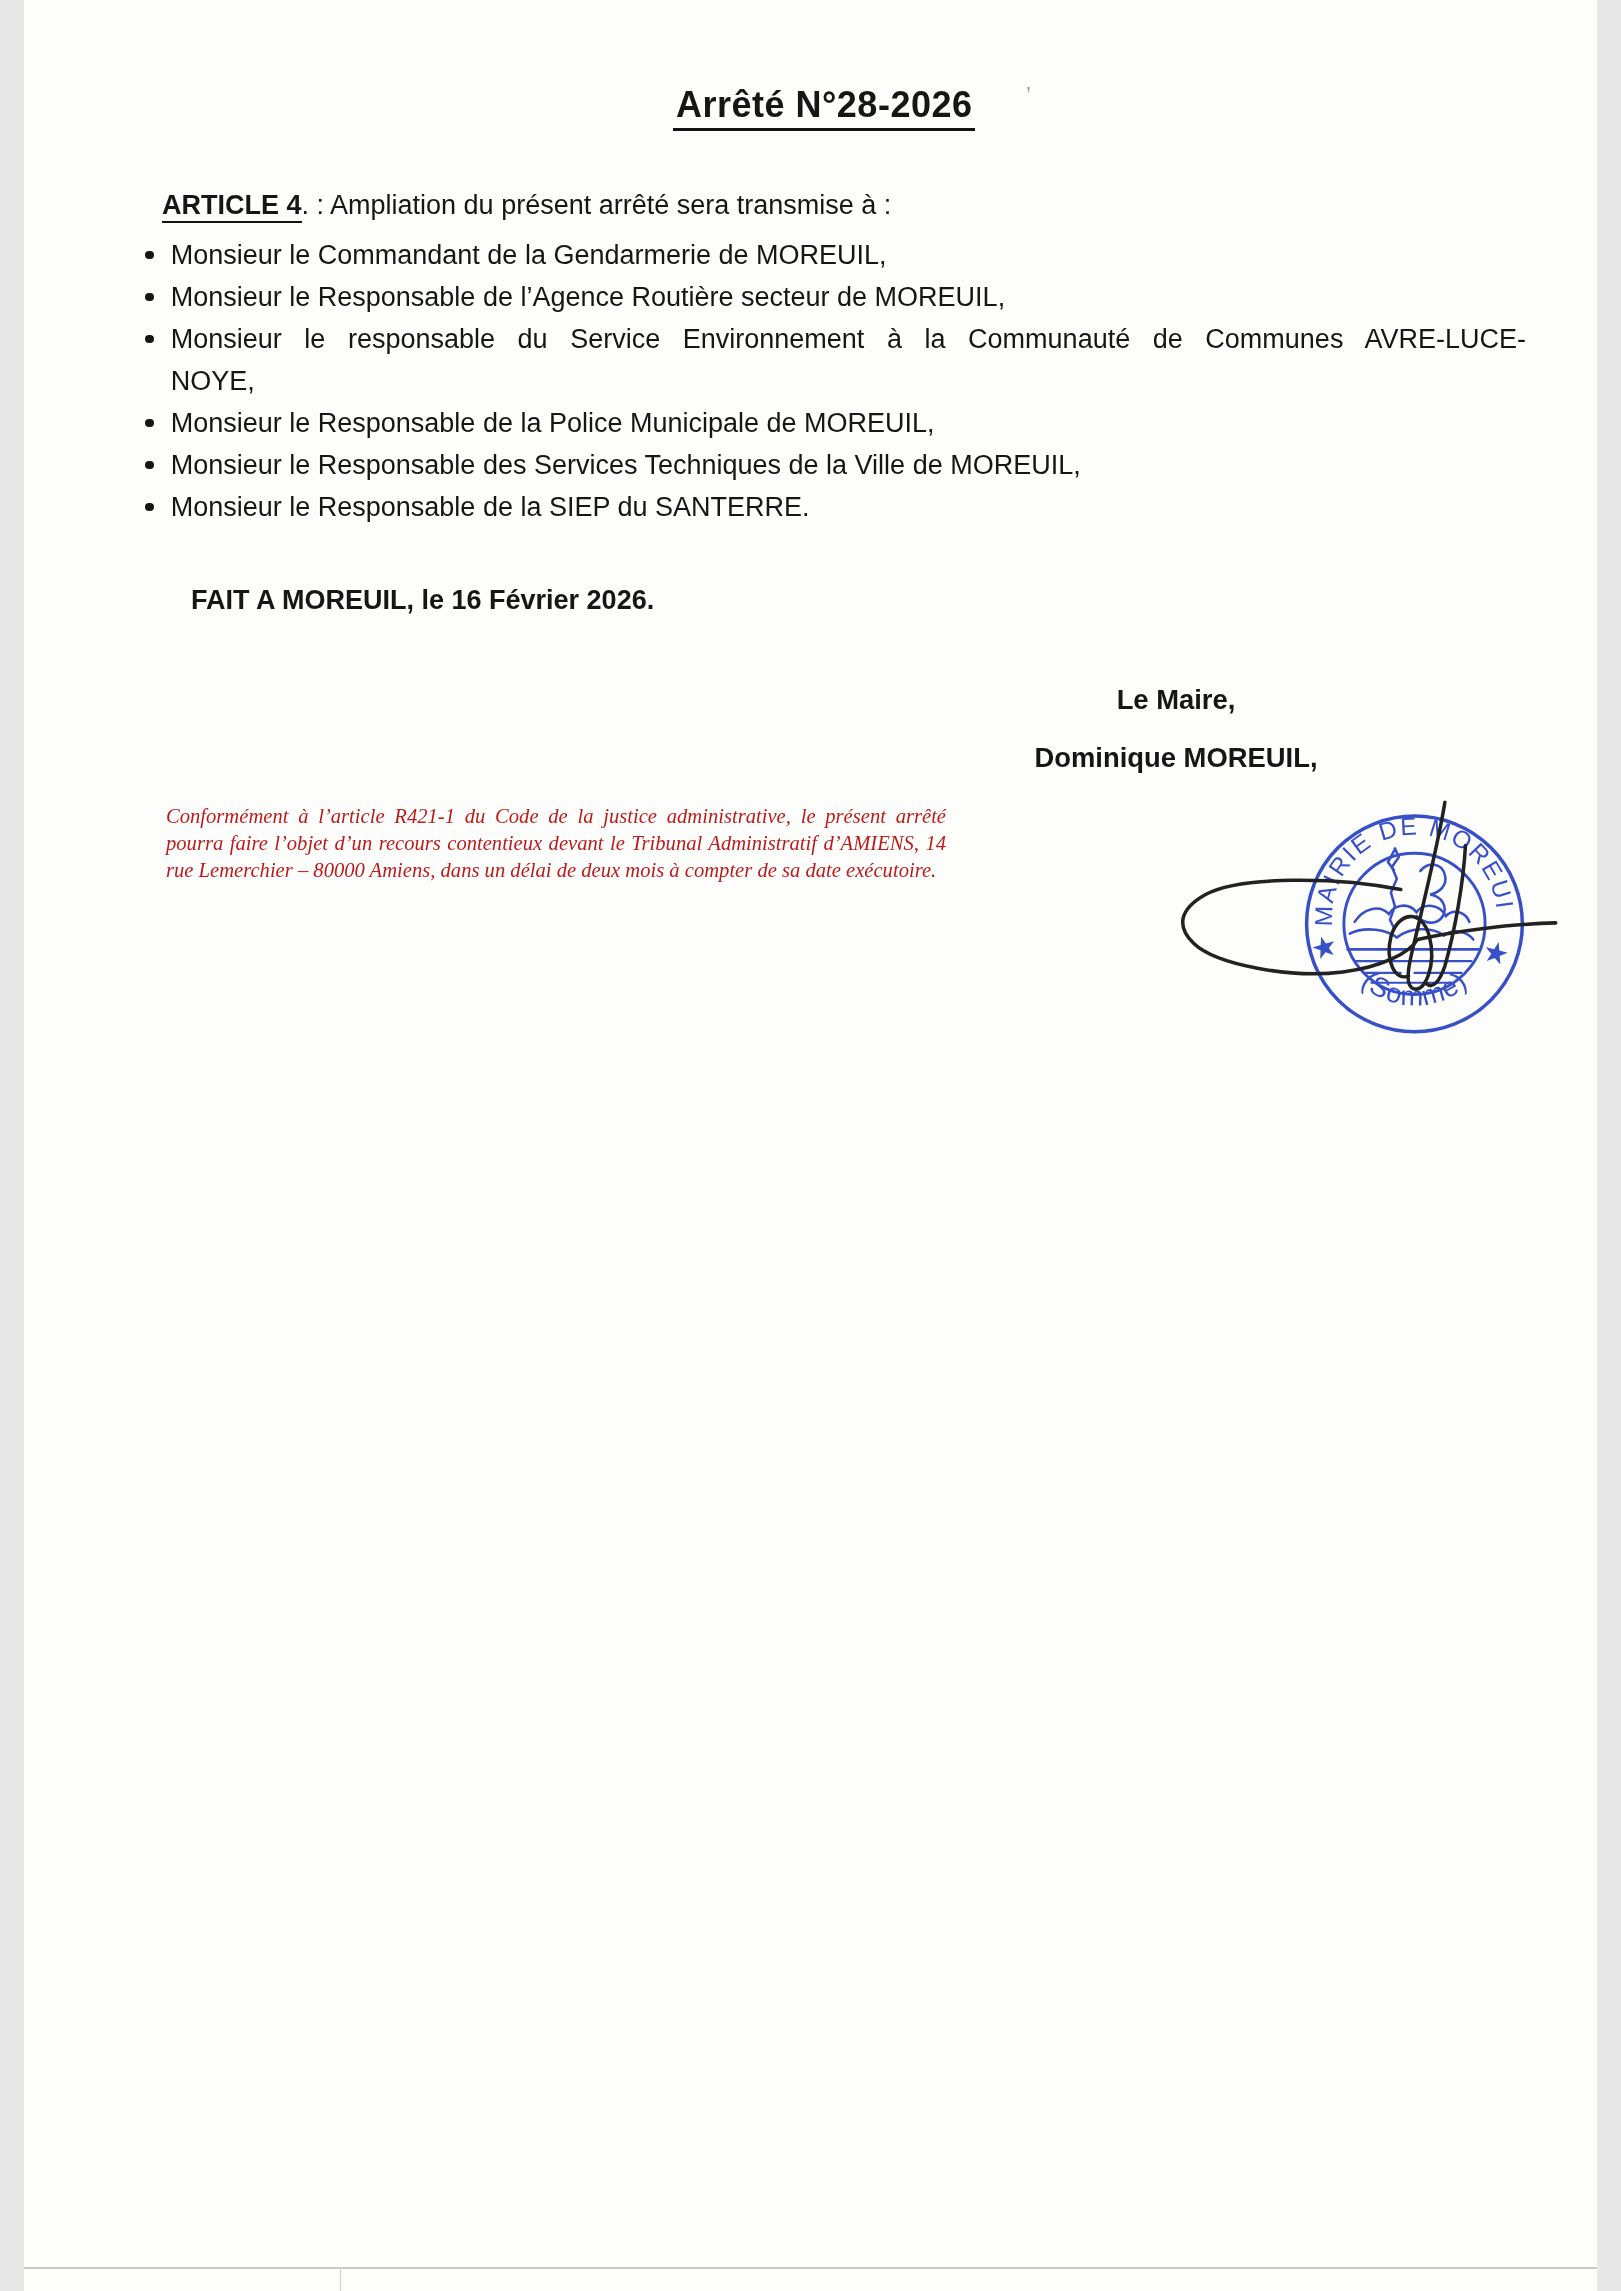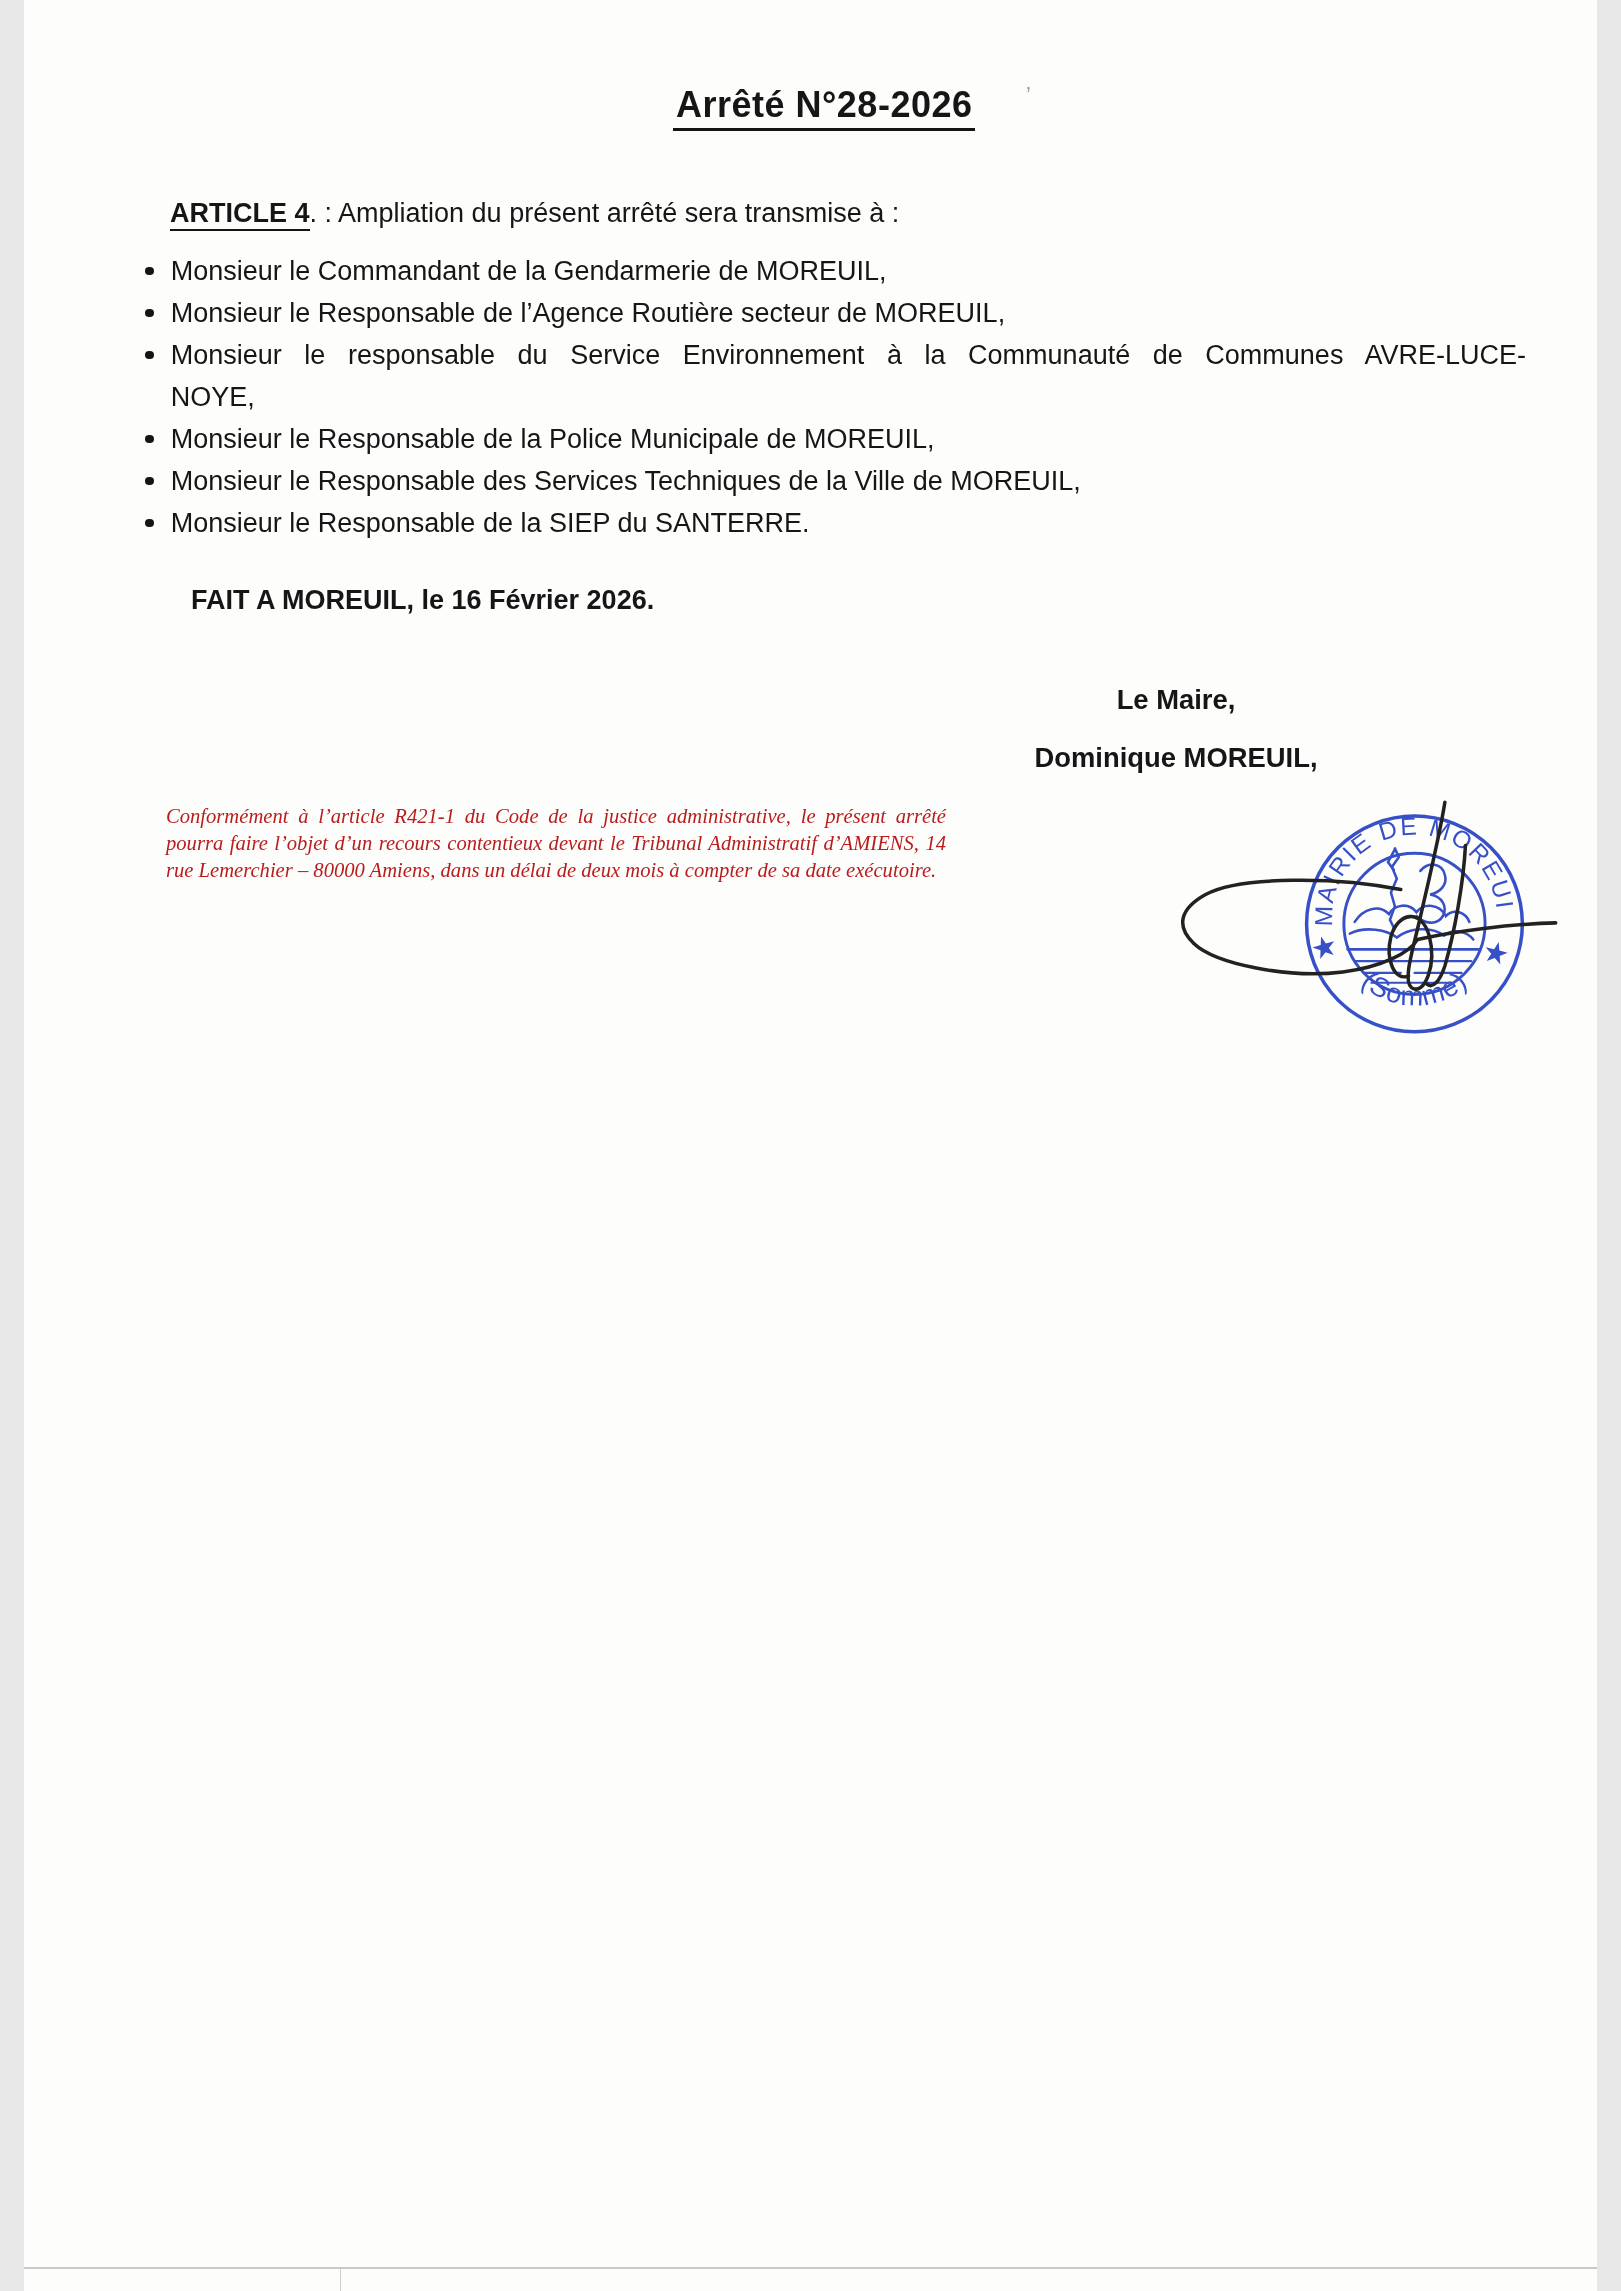--- a/index.html
+++ b/index.html
@@ -21,21 +21,21 @@
     font-size:36px; font-weight:700; letter-spacing:0.5px;
   }
   .title .u-title {
     display:inline-block;
     border-bottom:3.9px solid #141414;
     padding:0 2.9px 2px 2.9px;
   }
 
   
   .article { position:absolute; top:176px; left:130px; width:1372px; font-size:27px; line-height:42px; }
-  .article-head { margin:16px; }
+  .article-head { margin:8px; }
   .head-bold { font-weight:700; border-bottom:2.9px solid #141414; padding-bottom:1px; }
   .recipients { margin:0 0 12px -9.8px; padding:0; list-style:none; }
   .recipients li { position:relative; padding-left:26.5px; }
   .recipients li::before {
     content:""; position:absolute; left:1px; top:16.7px;
     width:8.8px; height:8.8px; border-radius:50%; background:#151515;
   }
   .recipients li .line1 { display:block; text-align:justify; text-align-last:justify; }
   .recipients li .line2 { display:block; }
 

